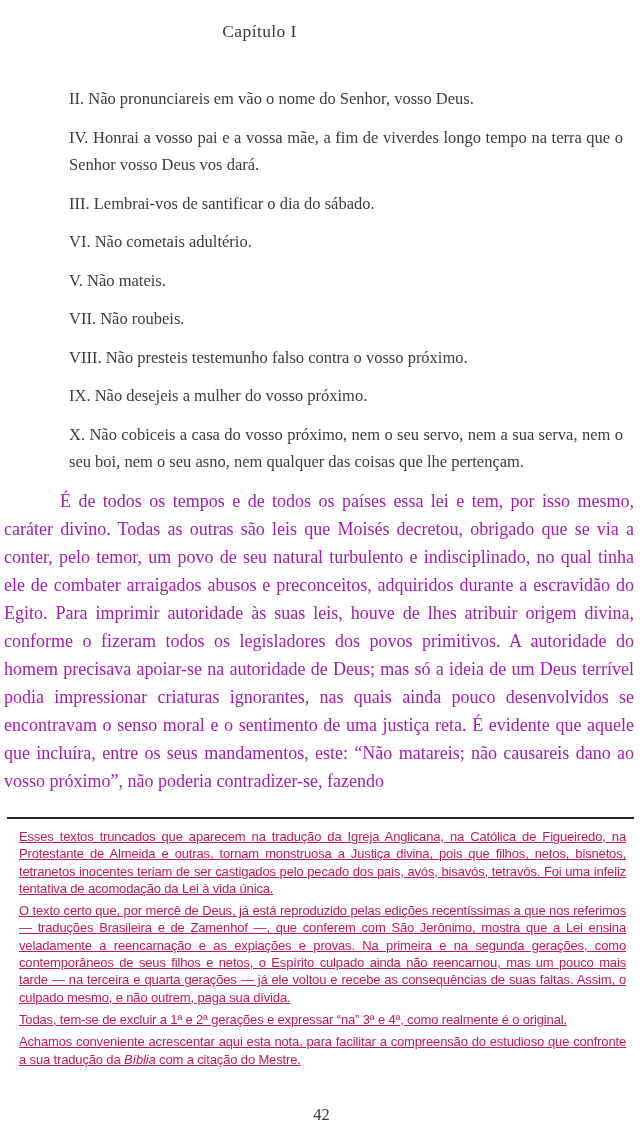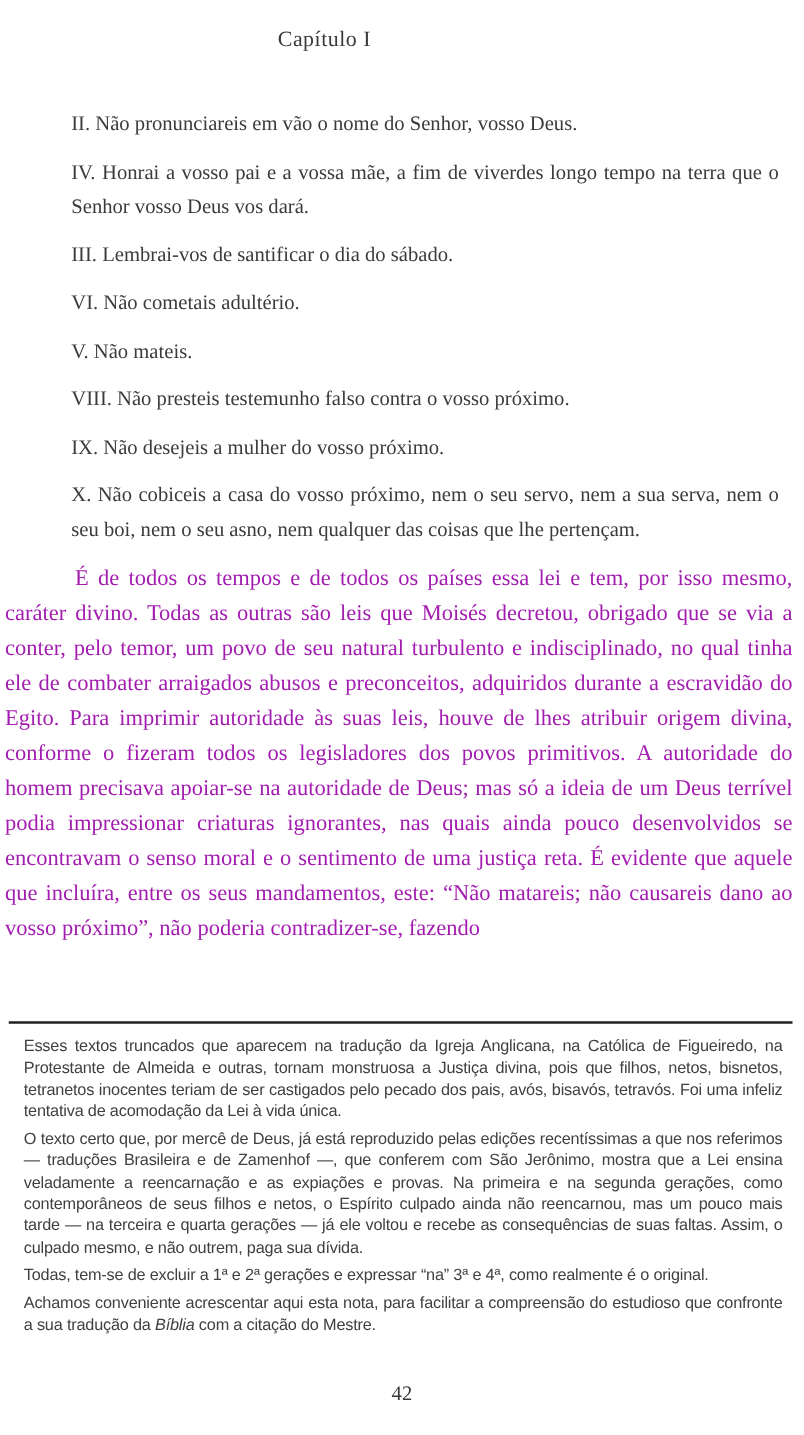--- a/index.html
+++ b/index.html
@@ -30,20 +30,21 @@
   .commandments {
     margin: 43px 20px 0 57px;
     width: 566px;
   }
   .commandment {
     font-size: 16.5px;
     line-height: 27.5px;
     text-align: justify;
     margin-bottom: 11px;
     color: #3b3b3b;
+    margin-left: 12px;
   }
   .body-paragraph {
     margin: 8px 9px 0 4px;
     width: 630px;
     font-size: 18px;
     line-height: 28px;
     text-align: justify;
     text-indent: 56px;
     color: #a21caf;
   }
@@ -60,21 +61,22 @@
     border-top: 2px solid #222222;
   }
   .footnotes {
     margin: 9px 17px 0 19px;
     width: 607px;
     font-family: "Liberation Sans", "DejaVu Sans", sans-serif;
     font-size: 13px;
     line-height: 17.3px;
     letter-spacing: -0.15px;
     text-align: justify;
-    color: #404040;
+    color: #be185d;
+    text-decoration: underline;
   }
   .footnote {
     margin-bottom: 5px;
   }
   .footnote .italic {
     font-style: italic;
   }
   .page-number {
     position: absolute;
     left: 0;
@@ -92,20 +94,21 @@
 <div class="page">
 
   <div class="chapter-header">Capítulo I</div>
 
   <div class="commandments">
     <p class="commandment">II. Não pronunciareis em vão o nome do Senhor, vosso Deus.</p>
     <p class="commandment">IV. Honrai a vosso pai e a vossa mãe, a fim de viverdes longo tempo na terra que o Senhor vosso Deus vos dará.</p>
     <p class="commandment">III. Lembrai-vos de santificar o dia do sábado.</p>
     <p class="commandment">VI. Não cometais adultério.</p>
     <p class="commandment">V. Não mateis.</p>
+    <p class="commandment">VII. Não roubeis.</p>
     <p class="commandment">VIII. Não presteis testemunho falso contra o vosso próximo.</p>
     <p class="commandment">IX. Não desejeis a mulher do vosso próximo.</p>
     <p class="commandment">X. Não cobiceis a casa do vosso próximo, nem o seu servo, nem a sua serva, nem o seu boi, nem o seu asno, nem qualquer das coisas que lhe pertençam.</p>
   </div>
 
   <p class="body-paragraph">É de todos os tempos e de todos os países essa lei e tem, por isso mesmo, caráter divino. Todas as outras são leis que Moisés decretou, obrigado que se via a conter, pelo temor, um povo de seu natural turbulento e indisciplinado, no qual tinha ele de combater arraigados abusos e preconceitos, adquiridos durante a escravidão do Egito. Para imprimir autoridade às suas leis, houve de lhes atribuir origem divina, conforme o fizeram todos os legisladores dos povos primitivos. A autoridade do homem precisava apoiar-se na autoridade de Deus; mas só a ideia de um Deus terrível podia impressionar criaturas ignorantes, nas quais ainda pouco desenvolvidos se encontravam o senso moral e o sentimento de uma justiça reta. É evidente que aquele que incluíra, entre os seus mandamentos, este: “Não matareis; não causareis dano ao vosso próximo”, não poderia contradizer-se, fazendo</p>
 
   <div class="footnote-block">
     <div class="footnote-rule"></div>
     <div class="footnotes">

